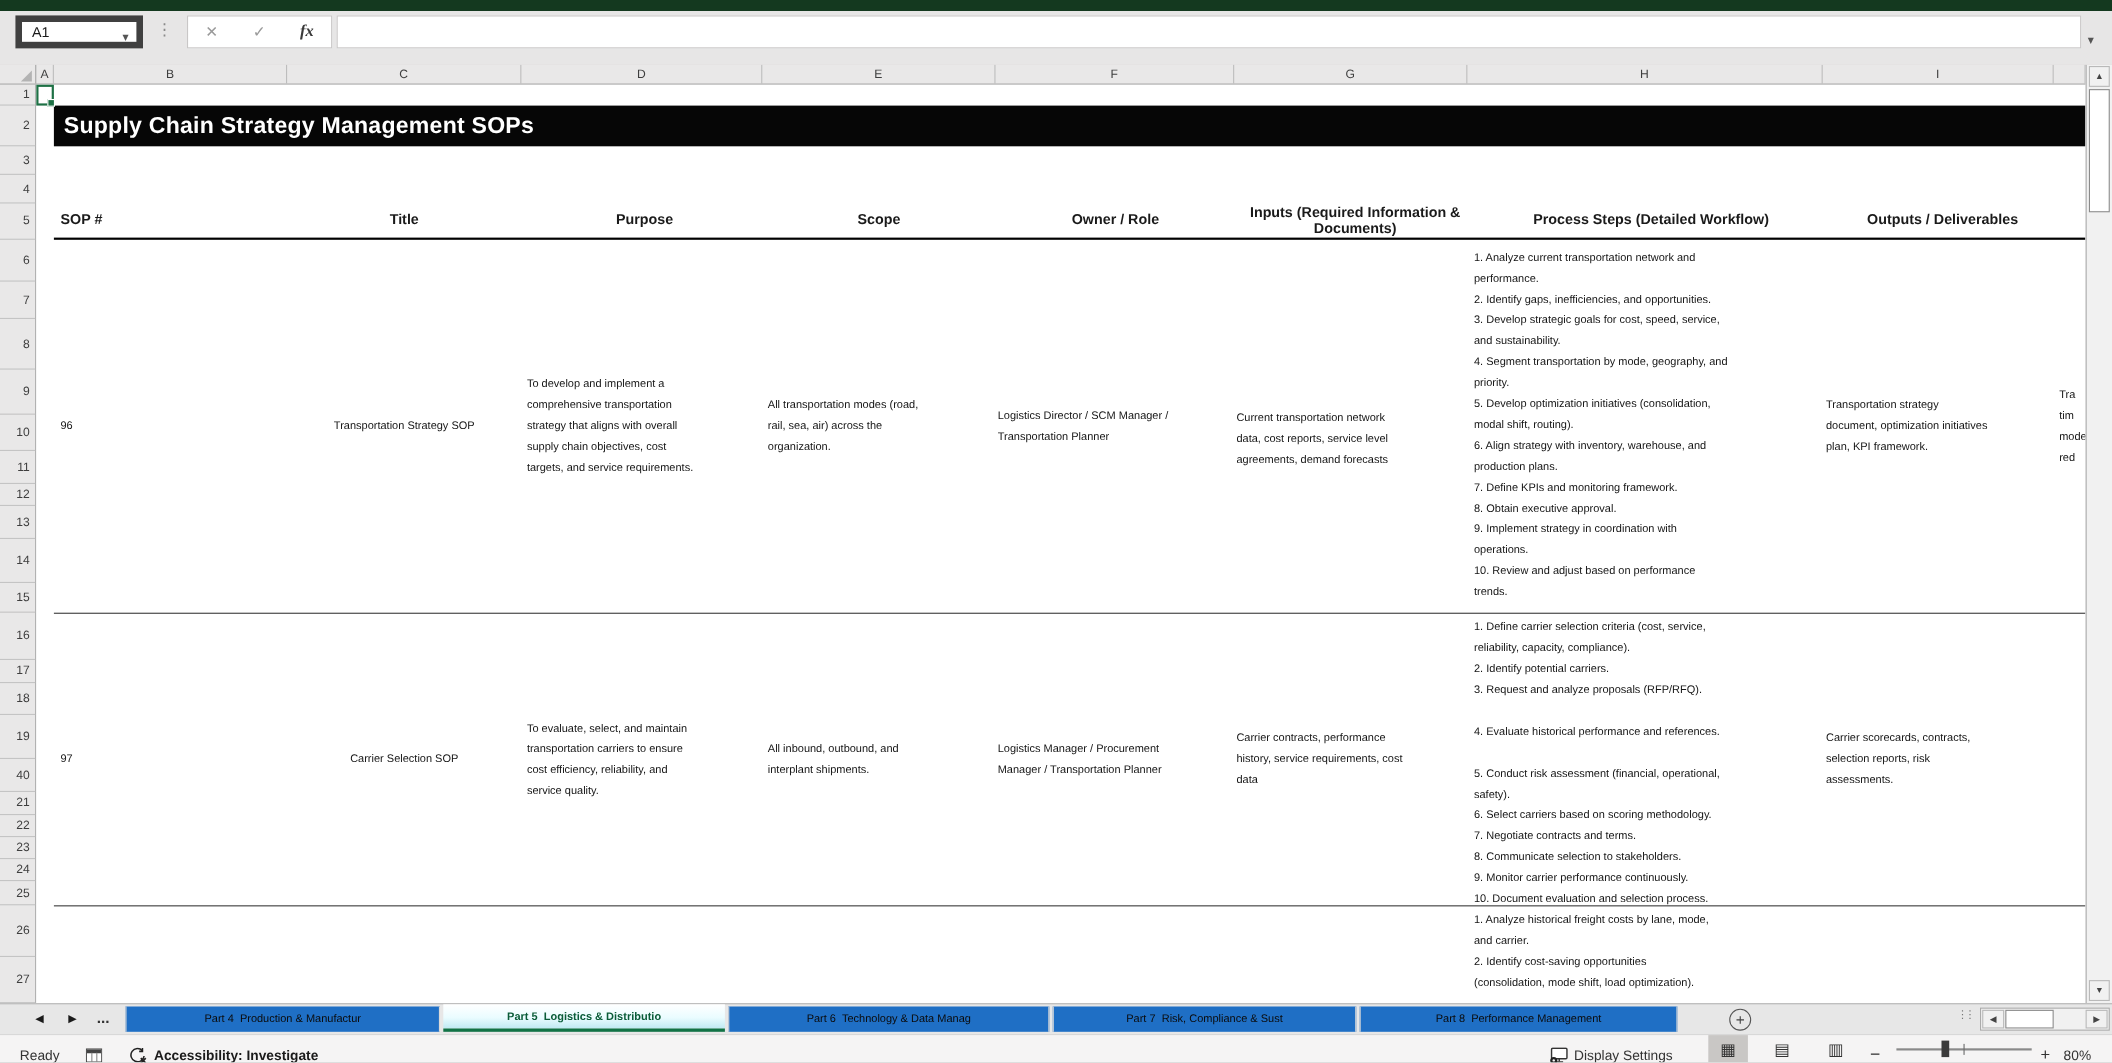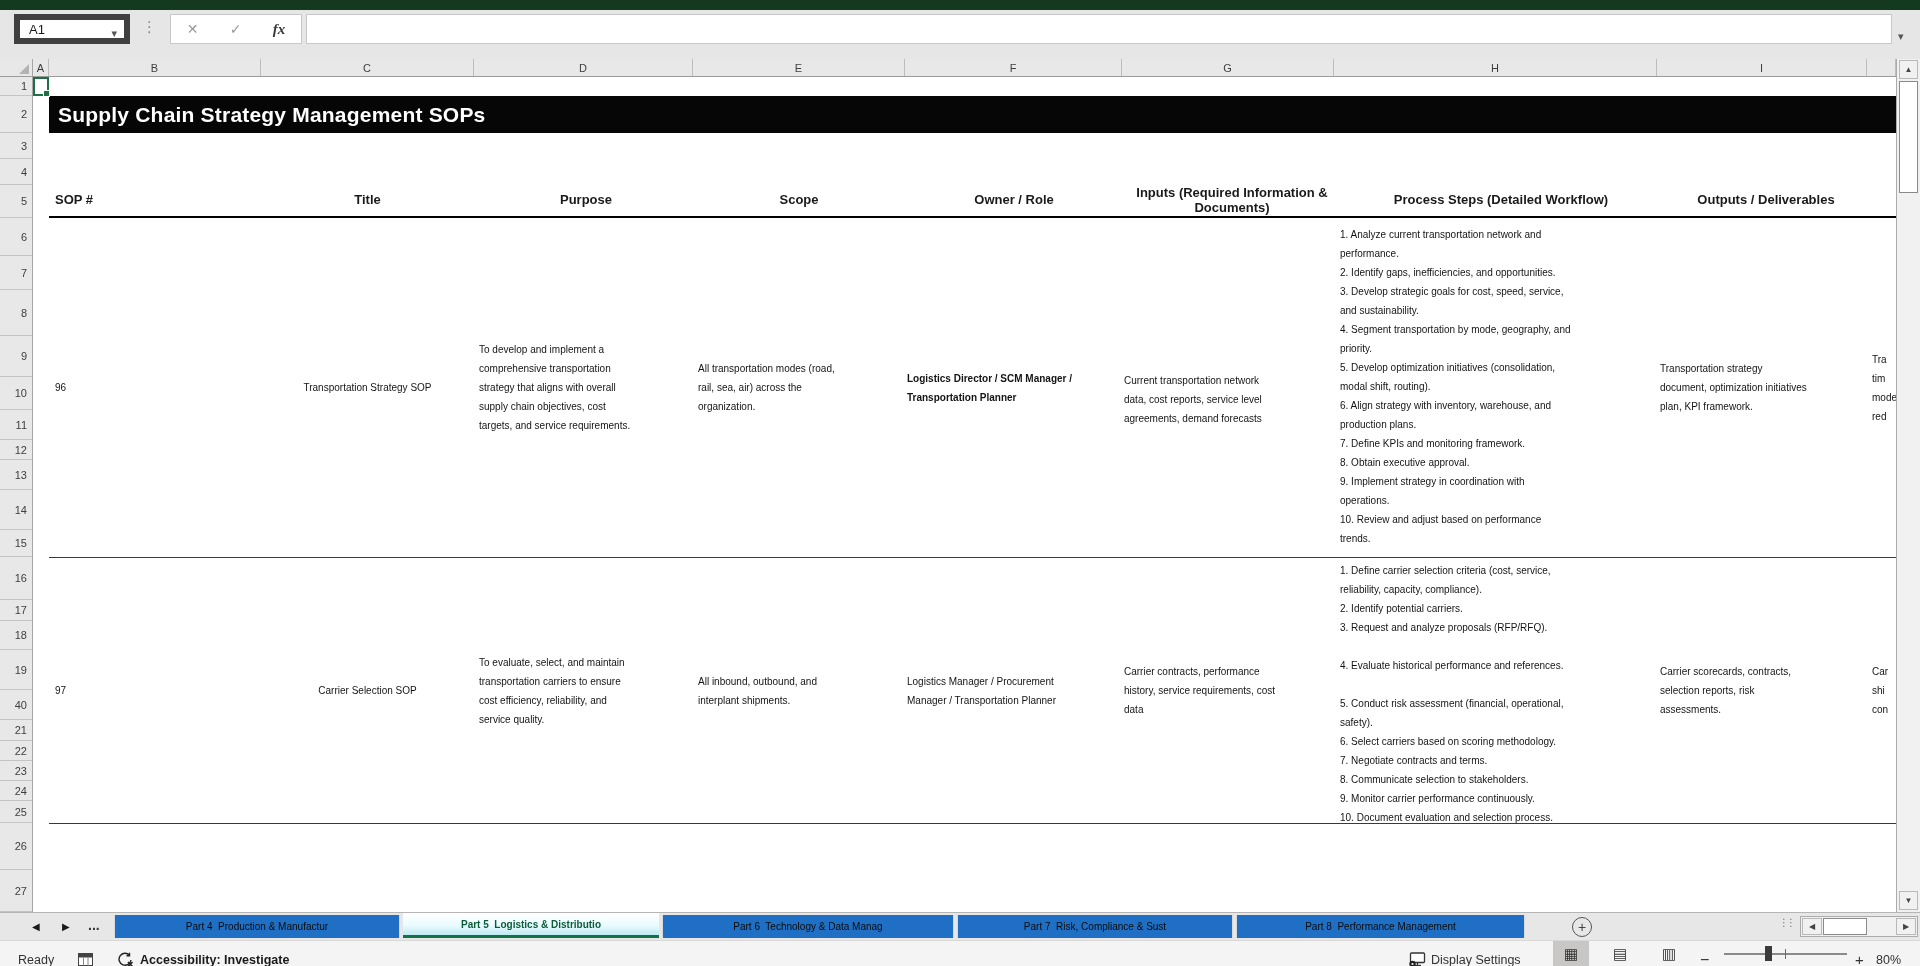--- a/index.html
+++ b/index.html
@@ -173,21 +173,21 @@
     <div class="cell vc" style="left:22px;top:141px;height:339px;width:60px;">96</div>
     <div class="cell vc ctr" style="left:228px;top:141px;height:339px;width:213px;">Transportation Strategy SOP</div>
     <div class="cell vc" style="left:446px;top:141px;height:339px;width:214px;">To develop and implement a
 comprehensive transportation
 strategy that aligns with overall
 supply chain objectives, cost
 targets, and service requirements.</div>
     <div class="cell vc" style="left:665px;top:141px;height:339px;width:202px;">All transportation modes (road,
 rail, sea, air) across the
 organization.</div>
-    <div class="cell vc" style="left:874px;top:141px;height:339px;width:214px;font-weight:bold;">Logistics Director / SCM Manager /
+    <div class="cell vc" style="left:874px;top:141px;height:339px;width:214px;">Logistics Director / SCM Manager /
 Transportation Planner</div>
     <div class="cell vc" style="left:1091px;top:141px;height:339px;width:216px;margin-top:12px;">Current transportation network
 data, cost reports, service level
 agreements, demand forecasts</div>
     <div class="cell steps" style="left:1307px;top:148px;width:330px;">1. Analyze current transportation network and
 performance.
 2. Identify gaps, inefficiencies, and opportunities.
 3. Develop strategic goals for cost, speed, service,
 and sustainability.
 4. Segment transportation by mode, geography, and
@@ -234,25 +234,26 @@
 5. Conduct risk assessment (financial, operational,
 safety).
 6. Select carriers based on scoring methodology.
 7. Negotiate contracts and terms.
 8. Communicate selection to stakeholders.
 9. Monitor carrier performance continuously.
 10. Document evaluation and selection process.</div>
     <div class="cell vc" style="left:1627px;top:481px;height:265px;width:212px;">Carrier scorecards, contracts,
 selection reports, risk
 assessments.</div>
-    <div class="cell vc" style="left:1839px;top:481px;height:265px;width:40px;">Car
-shi
-con</div>
     <div class="abs rowsep" style="top:746px;"></div>
 
+    <div class="cell steps" style="left:1307px;top:750px;width:330px;">1. Analyze historical freight costs by lane, mode,
+and carrier.
+2. Identify cost-saving opportunities
+(consolidation, mode shift, load optimization).</div>
   </div>
 
   <div class="abs a1">
       <div class="handle"></div>
     </div>
 
   <div class="abs vscroll">
     <div class="vs-btn" style="top:1px;">▲</div>
     <div class="vs-thumb"></div>
     <div class="vs-btn" style="top:832px;">▼</div>

